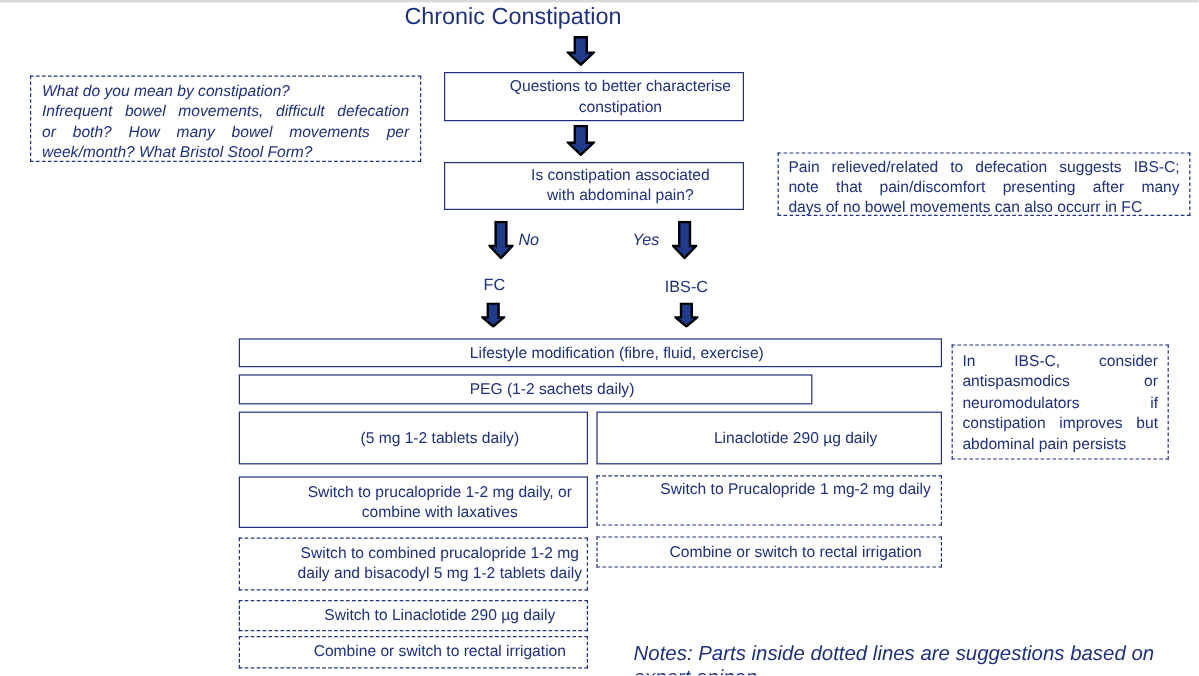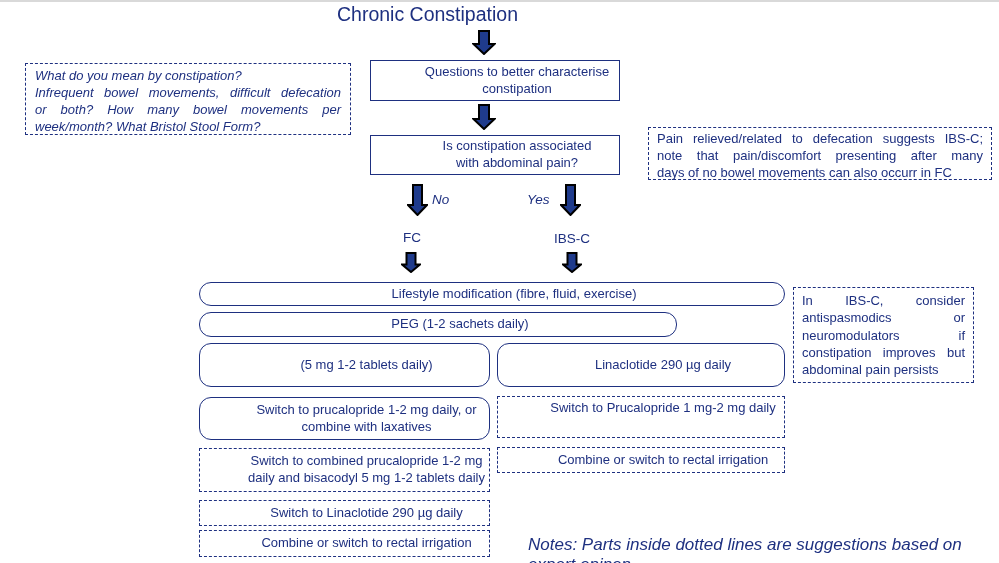--- a/index.html
+++ b/index.html
@@ -17,21 +17,21 @@
   .page-title{
     position:absolute;left:0;top:3px;width:855px;text-align:center;
     font-size:19.5px;font-weight:normal;color:var(--navy);
   }
   .box{
     position:absolute;box-sizing:border-box;background:#fff;
     border:1.5px solid var(--navy);
     display:flex;flex-direction:column;justify-content:center;
     font-size:13px;line-height:1.3;text-align:center;color:var(--navy);padding-left:44px;
   }
-  .box.thin{border-width:1px;border-radius:12px;}
+  .box.thin{border-width:1px;}
   .box.dashed{border:1px dashed var(--navy);}
   .box.top-align{justify-content:flex-start;padding-top:3px;}
   .note{
     position:absolute;box-sizing:border-box;background:#fff;
     border:1px dashed var(--navy);
     font-size:13px;line-height:1.3;color:var(--navy);
   }
   .note > div{text-align:justify;text-align-last:justify;}
   .note > div:last-child{text-align-last:left;}
   .note.first-left > div:first-child{text-align-last:left;}

